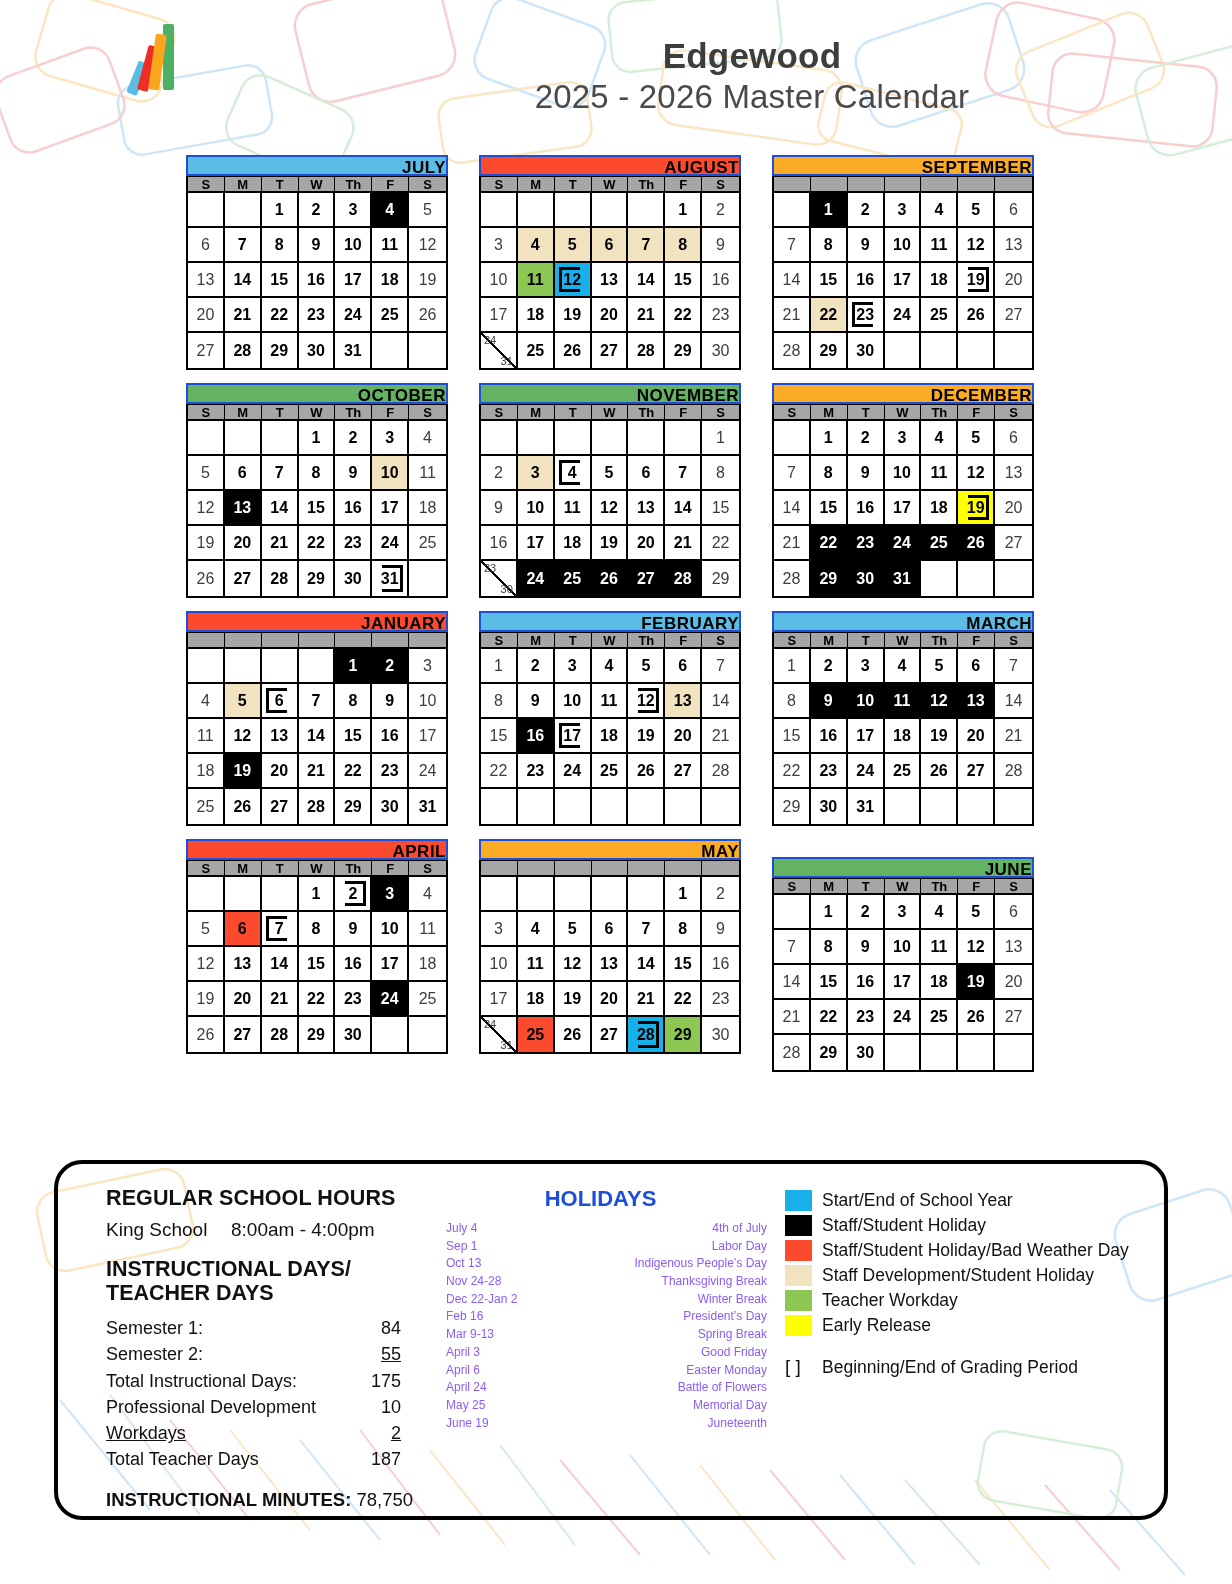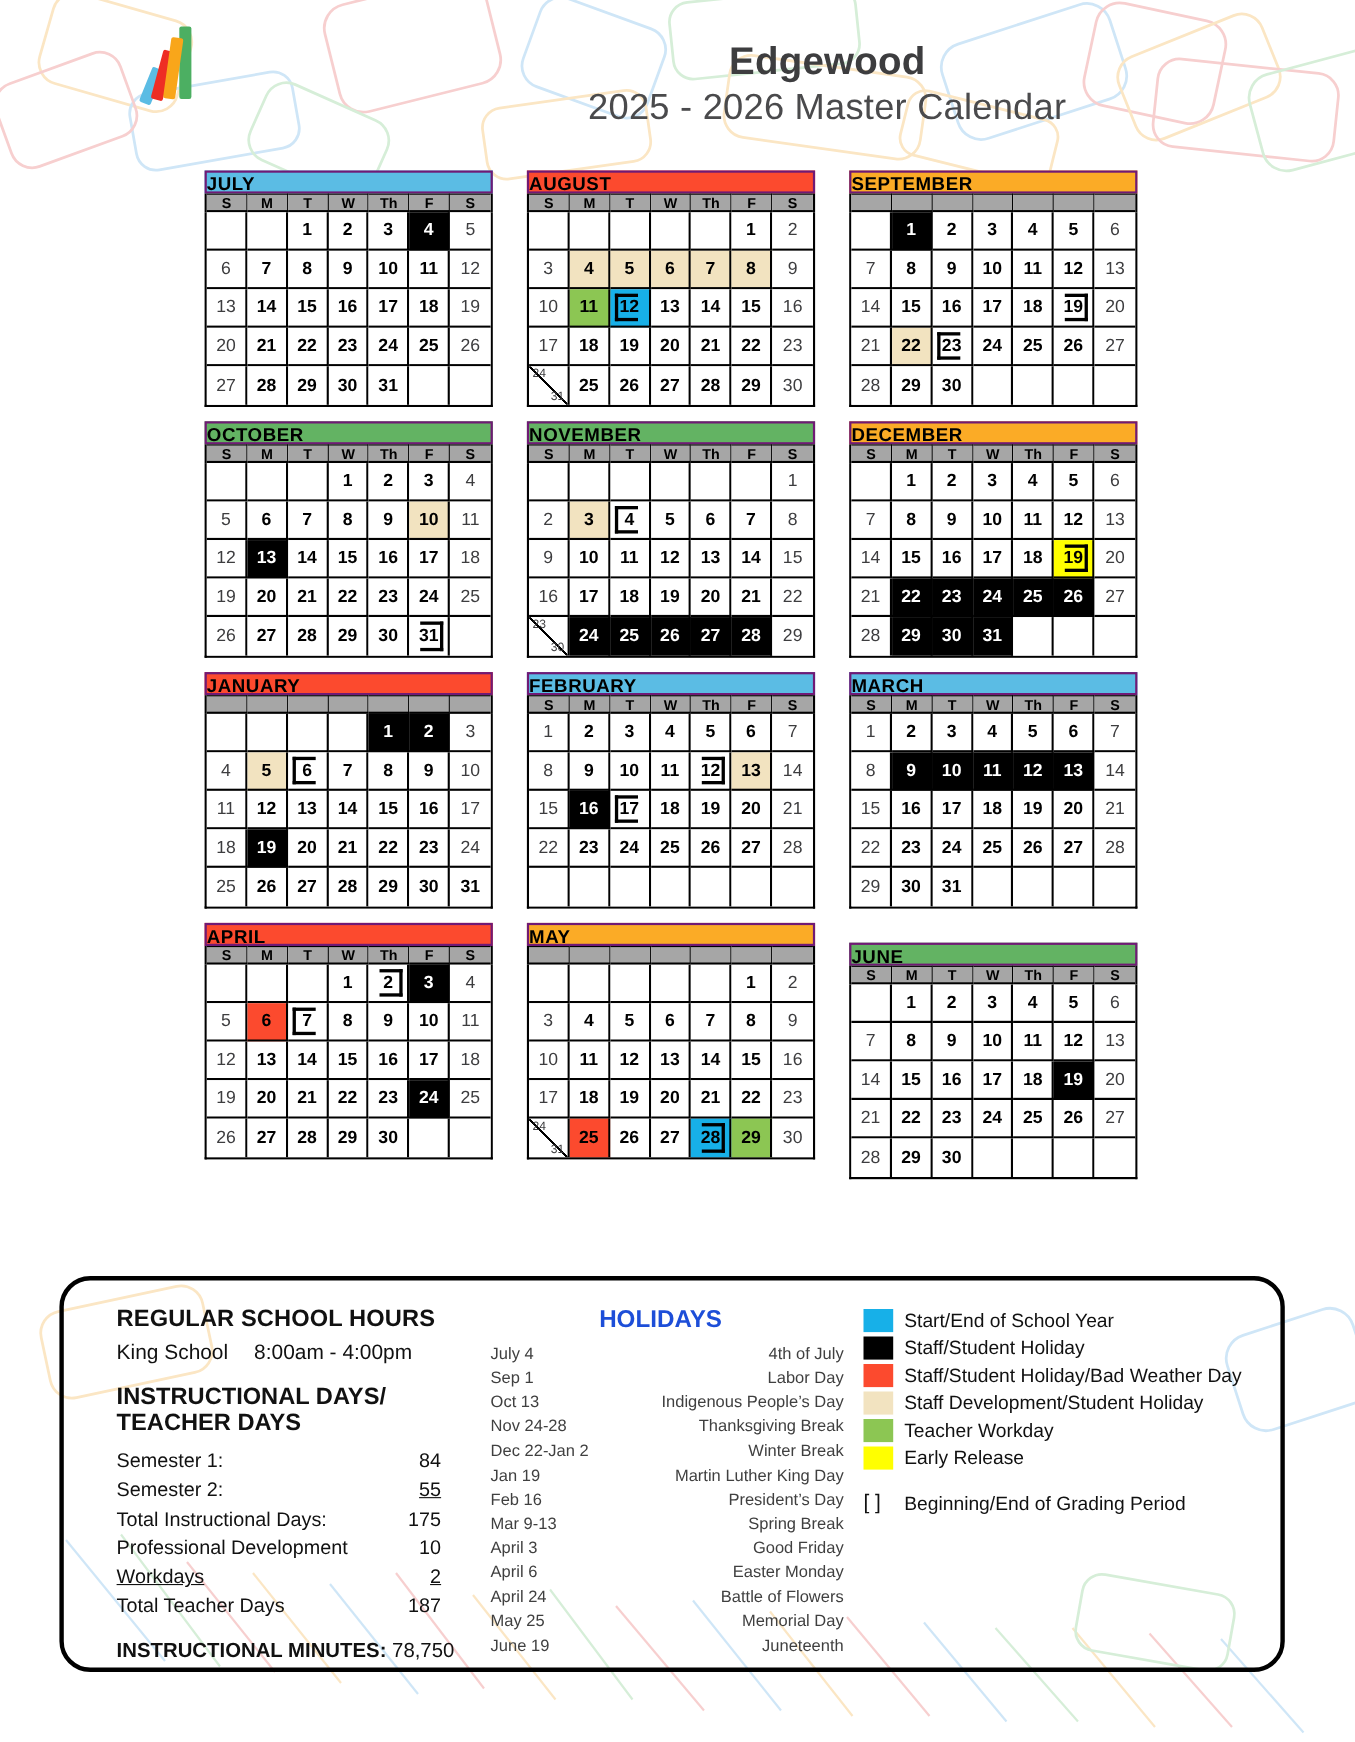--- a/index.html
+++ b/index.html
@@ -35,23 +35,23 @@
 
   
   .cal-grid {
     position:absolute; left:186px; top:155px;
     display:grid;
     grid-template-columns:262px 262px 262px;
     column-gap:31px; row-gap:13px;
   }
   .month { width:262px; }
   .month-title {
-    height:21px; line-height:21px; text-align:left;
+    height:21px; line-height:21px; text-align:right;
     font-size:17px; font-weight:700; color:#000;
-    border:2px solid #701a75; letter-spacing:0.5px;
+    border:2px solid #1d4ed8; letter-spacing:0.5px;
   }
   .dow-row { display:grid; grid-template-columns:repeat(7,1fr); border-left:2px solid #000; border-right:2px solid #000; }
   .dow {
     height:17px; line-height:16px; text-align:center;
     font-size:13px; font-weight:700; background:#a6a6a6; color:#000;
     border-right:1.5px solid #000; border-bottom:2px solid #000; border-top:1px solid #000;
   }
   .dow:last-child { border-right:none; }
   .weeks { border:2px solid #000; border-top:none; }
   .week { display:grid; grid-template-columns:repeat(7,1fr); }
@@ -110,21 +110,21 @@
   .days-table { margin-top:10px; width:295px; font-size:18px; color:#111; }
   .days-row { display:flex; justify-content:space-between; line-height:1.46; }
   .days-row .v { min-width:44px; text-align:right; }
   .u { text-decoration:underline; }
   .minutes { margin-top:16px; font-size:18.5px; font-weight:700; color:#111; }
   .minutes .mv { font-weight:400; }
 
   .col-hol { text-align:center; }
   .hol-title { font-size:22px; font-weight:700; color:#1d4ed8; }
   .hol-list { margin-top:8px; }
-  .hol-row { display:flex; justify-content:space-between; font-size:15px; color:#404040; line-height:1.475; padding:0 6px 0 18px; }
+  .hol-row { display:flex; justify-content:space-between; font-size:12px; color:#8b5cf6; line-height:1.475; padding:0 6px 0 18px; }
   .hol-row .d { text-align:left; }
   .hol-row .n { text-align:right; }
 
   .col-leg { padding-left:12px; }
   .leg-title { font-size:21.5px; font-weight:700; color:#111; }
   .leg-row { display:flex; align-items:center; margin-top:4px; }
   .sw { width:27px; height:21px; margin-right:10px; flex:none; border:0; }
   .leg-label { font-size:17.5px; color:#111; }
   .leg-bracket { display:flex; align-items:center; margin-top:20px; }
   .leg-bracket .bk { font-size:19px; width:37px; color:#111; }
@@ -1695,24 +1695,20 @@
           </div>
           <div class="hol-row">
             <span class="d">Nov 24-28</span>
             <span class="n">Thanksgiving Break</span>
           </div>
           <div class="hol-row">
             <span class="d">Dec 22-Jan 2</span>
             <span class="n">Winter Break</span>
           </div>
           <div class="hol-row">
-            <span class="d">Jan 19</span>
-            <span class="n">Martin Luther King Day</span>
-          </div>
-          <div class="hol-row">
             <span class="d">Feb 16</span>
             <span class="n">President’s Day</span>
           </div>
           <div class="hol-row">
             <span class="d">Mar 9-13</span>
             <span class="n">Spring Break</span>
           </div>
           <div class="hol-row">
             <span class="d">April 3</span>
             <span class="n">Good Friday</span>

